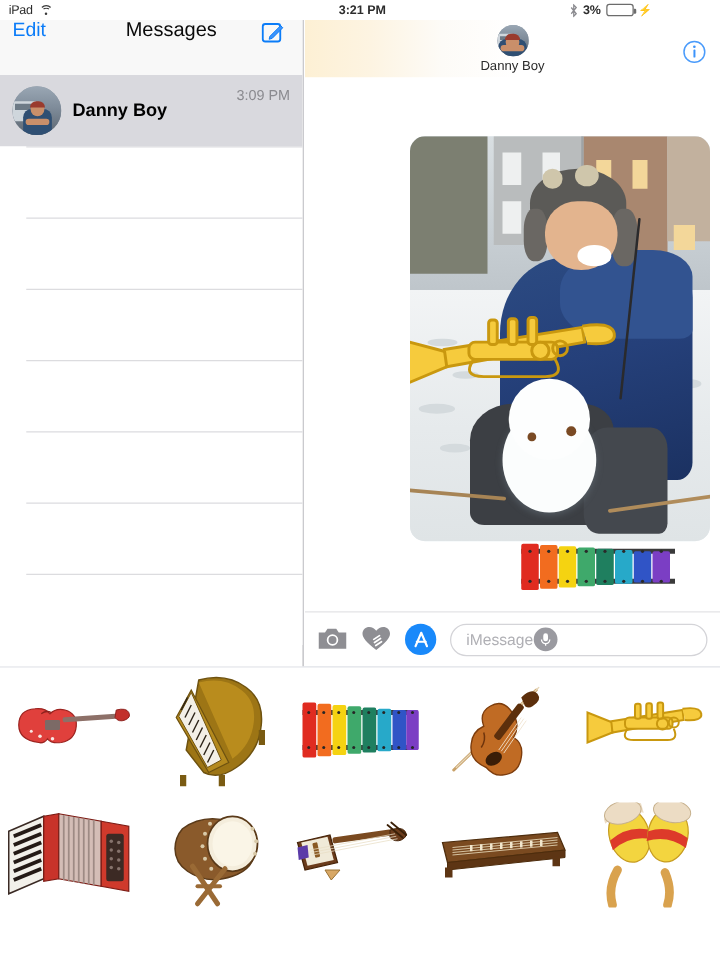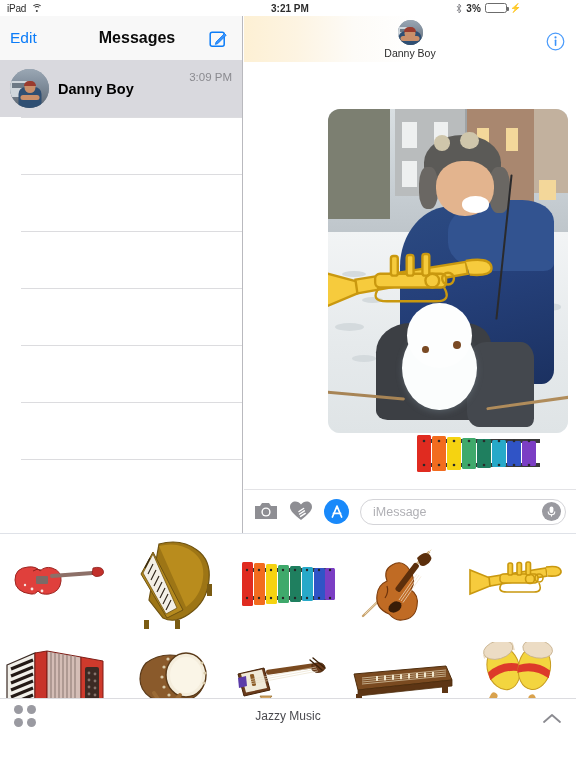--- a/index.html
+++ b/index.html
@@ -40,24 +40,24 @@
   .bolt { font-size: 9px; color: #3a3a3a; line-height: 1; }
 
   
   .sidebar {
     position: absolute; top: 16px; left: 0; width: 243px; height: 517px;
     background: #ffffff; border-right: 1px solid #b9b9be;
     z-index: 20;
   }
   .sidebar-nav {
     position: relative; height: 44px; background: #f8f8f8;
-    display: flex; align-items: center; justify-content: center;
+    display: flex; justify-content: center;
   }
   .nav-edit { position: absolute; left: 10px; font-size: 15.5px; color: #0b7cf8; }
-  .nav-title { font-size: 16px; font-weight: 700; color: #0a0a0a; margin-left: 32px; }
+  .nav-title { font-size: 16px; font-weight: 400; color: #0a0a0a; margin-left: 32px; }
   .nav-compose { position: absolute; right: 14px; width: 19px; height: 19px; }
   .sidebar-search-wrap { padding: 6px 7px 6px 7px; background: #f8f8f8; }
   .searchfield {
     height: 25px; background: #ffffff; border: 1px solid #d6d6da; border-radius: 5px;
     display: flex; align-items: center; justify-content: center; gap: 5px;
   }
   .search-ph { font-size: 12.5px; color: #8e8e93; }
   .magnifier { width: 10px; height: 10px; position: relative; display:inline-block; }
 
   .convo-list { position: relative; background: #fff; }
@@ -138,21 +138,21 @@
 
   .input-bar {
     position: absolute; bottom: 0; left: 0; width: 332px; height: 44px;
     background: #fff; border-top: 1px solid #e3e3e6;
     display: flex; align-items: center; padding: 0 10px; gap: 11px;
   }
   .ib-icon { width: 24px; height: 22px; flex: 0 0 auto; }
   .ib-appstore { width: 25px; height: 25px; border-radius: 50%; background: #1989fa; display:flex; align-items:center; justify-content:center; flex:0 0 auto; }
   .ib-field {
     flex: 1; height: 26px; border: 1px solid #d4d4d8; border-radius: 13px;
-    display: flex; align-items: center; padding: 0 4px 0 12px; justify-content: space-between;
+    display: flex; align-items: center; padding: 0 4px 0 12px; 
   }
   .ib-ph { font-size: 12.5px; color: #b0b0b5; }
   .mic { width: 19px; height: 19px; border-radius: 50%; background: #9a9aa0; display:flex; align-items:center; justify-content:center; }
 
   
   .tray {
     position: absolute; left: 0; top: 533px; width: 576px; height: 200px;
     background: #fff; border-top: 1px solid #dfe2e8;
   }
   .tray-grid { display: grid; grid-template-columns: repeat(5, 1fr); grid-template-rows: 1fr 1fr; height: 200px; }
@@ -617,29 +617,15 @@
           <g transform="rotate(10 62 28)">
             <ellipse cx="60" cy="26" rx="16" ry="22" fill="#f3d53f" stroke="#c79c20" stroke-width="1"></ellipse>
             <path d="M44 26 q16 -8 32 0 L76 34 q-16 -8 -32 0 Z" fill="#dd3a2a"></path>
             <ellipse cx="60" cy="7" rx="15" ry="9" fill="#ecdcc4" stroke="#c6b08c" stroke-width="0.8"></ellipse>
           </g>
         </svg>
       </div>
 
     </div>
 
-    <div class="tray-bar">
-      <span class="grid-icon">
-        <span></span>
-          <span></span>
-          <span></span>
-          <span></span>
-      </span>
-      <span class="tray-title">Jazzy Music</span>
-      <span class="chev-up">
-        <svg width="20" height="12" viewBox="0 0 20 12">
-          <path d="M2 10 L10 3 L18 10" fill="none" stroke="#8a8a90" stroke-width="1.8" stroke-linecap="round" stroke-linejoin="round"></path>
-        </svg>
-      </span>
-    </div>
   </div>
 
 </div>
 
 </body></html>

